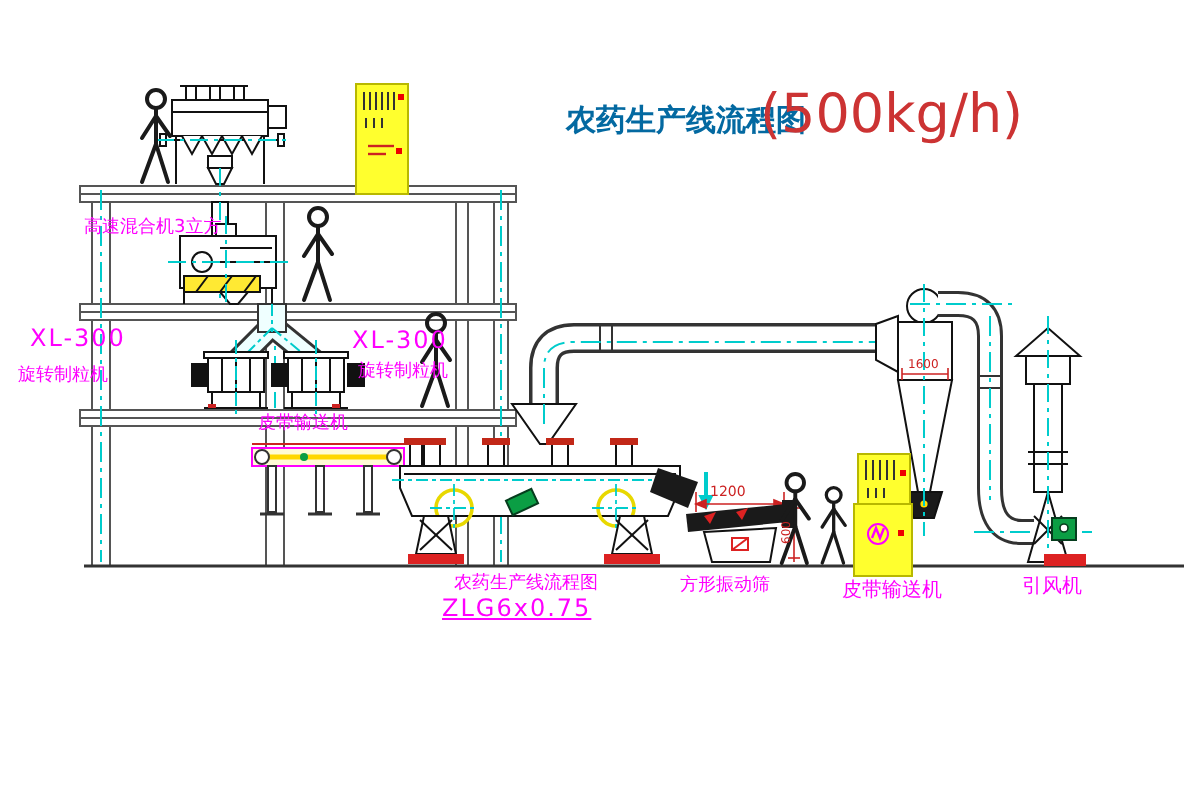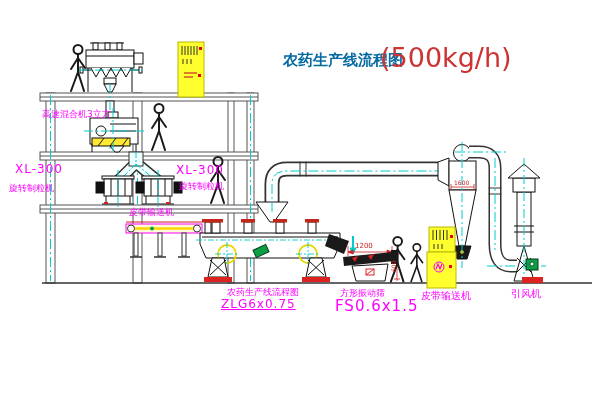--- a/index.html
+++ b/index.html
@@ -352,21 +352,20 @@
 <div class="lbl zh9" style="left:9px;top:184px;">旋转制粒机</div>
 <div class="lbl model-big" style="left:176px;top:164px;">XL-300</div>
 <div class="lbl zh9" style="left:179px;top:182px;">旋转制粒机</div>
 
 <div class="lbl zh9" style="left:129px;top:208px;text-align:right;">皮带输送机</div>
 
 <div class="lbl zh9" style="left:227px;top:288px;">农药生产线流程图</div>
 <div class="lbl model-big" style="left:221px;top:298px;text-decoration:underline;">ZLG6x0.75</div>
 
 <div class="lbl zh9" style="left:340px;top:289px;">方形振动筛</div>
-<div class="lbl model" style="left:335px;top:299px;">FS0.6x1.5</div>
 
 <div class="lbl zh10" style="left:421px;top:291px;">皮带输送机</div>
 <div class="lbl zh10" style="left:511px;top:289px;">引风机</div>
 
 <div class="lbl dim" style="left:355px;top:243px;">1200</div>
 <div class="lbl dim-tiny" style="left:454px;top:180px;">1600</div>
 <div class="lbl dim-tiny rot" style="left:391px;top:272px;">600</div>
 
 </div>
 

